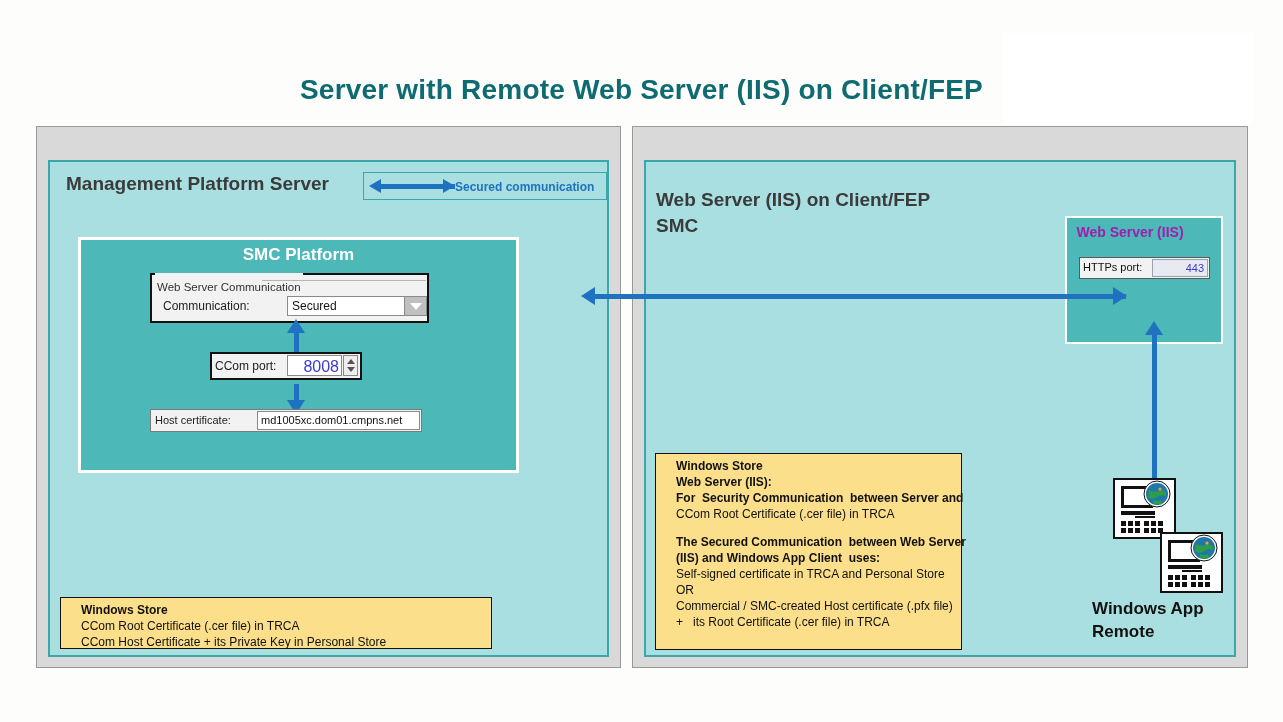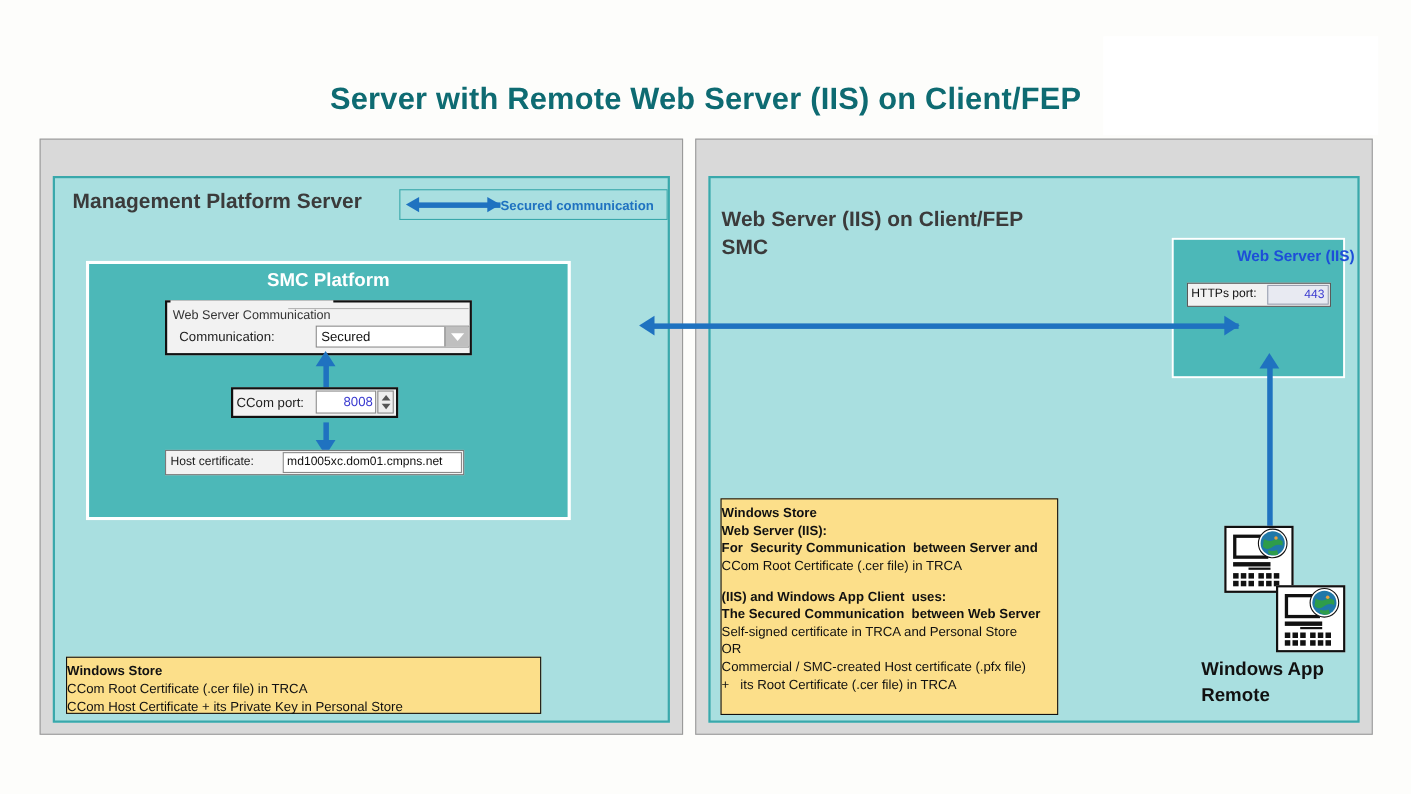--- a/index.html
+++ b/index.html
@@ -209,21 +209,21 @@
     background: #ffffff;
     border: 1px solid #8a8a8a;
     box-sizing: border-box;
   }
   #ccom-value {
     position: absolute;
     left: 287px;
     top: 358px;
     width: 52px;
     text-align: right;
-    font-size: 12px;
+    font-size: 16px;
     color: #3b3bd0;
   }
   #ccom-spin {
     position: absolute;
     left: 343px;
     top: 355px;
     width: 15px;
     height: 21px;
     background: #eeeeee;
     border: 1px solid #8a8a8a;
@@ -277,21 +277,21 @@
 
   
   .note-box {
     position: absolute;
     background: #fcdf8a;
     border: 1px solid #111111;
     box-sizing: border-box;
     font-size: 12px;
     color: #111;
     line-height: 16px;
-    padding: 4px 4px 4px 0;
+    padding: 4px 4px 4px 20px;
   }
   #note-left  { left: 60px;  top: 597px; width: 432px; height: 52px; }
   #note-right { left: 655px; top: 453px; width: 307px; height: 197px; }
   .note-box .hdr { font-weight: bold; }
   .note-box .ln  { white-space: pre; }
   .note-box .gap { height: 12px; }
 
   
   #iis-box {
     position: absolute;
@@ -304,22 +304,21 @@
     box-sizing: border-box;
   }
   #iis-title {
     position: absolute;
     left: 1065px;
     top: 224px;
     width: 130px;
     text-align: center;
     font-size: 14px;
     font-weight: bold;
-    color: #1d4ed8;
-    margin-left: 48px;
+    color: #a21caf;
   }
   #https-box {
     position: absolute;
     left: 1079px;
     top: 257px;
     width: 131px;
     height: 22px;
     background: #f2f2f2;
     border: 1px solid #5a5a5a;
     box-sizing: border-box;
@@ -482,22 +481,22 @@
   <div id="https-label">HTTPs port:</div>
   <div id="https-input"></div>
   <div id="https-value">443</div>
 
   <div class="note-box" id="note-right">
     <div class="hdr">Windows Store</div>
     <div class="hdr ln">Web Server (IIS):</div>
     <div class="hdr ln">For  Security Communication  between Server and</div>
     <div class="ln">CCom Root Certificate (.cer file) in TRCA</div>
     <div class="gap"></div>
+    <div class="hdr ln">The Secured Communication  between Web Server</div>
     <div class="hdr ln">(IIS) and Windows App Client  uses:</div>
-    <div class="hdr ln">The Secured Communication  between Web Server</div>
     <div class="ln">Self-signed certificate in TRCA and Personal Store</div>
     <div class="ln">OR</div>
     <div class="ln">Commercial / SMC-created Host certificate (.pfx file)</div>
     <div class="ln">+   its Root Certificate (.cer file) in TRCA</div>
   </div>
 
   <div class="arrow-line-h" id="main-arrow-line"></div>
   <div class="arrow-head ah-left" id="main-arrow-l"></div>
   <div class="arrow-head ah-right" id="main-arrow-r"></div>
 

